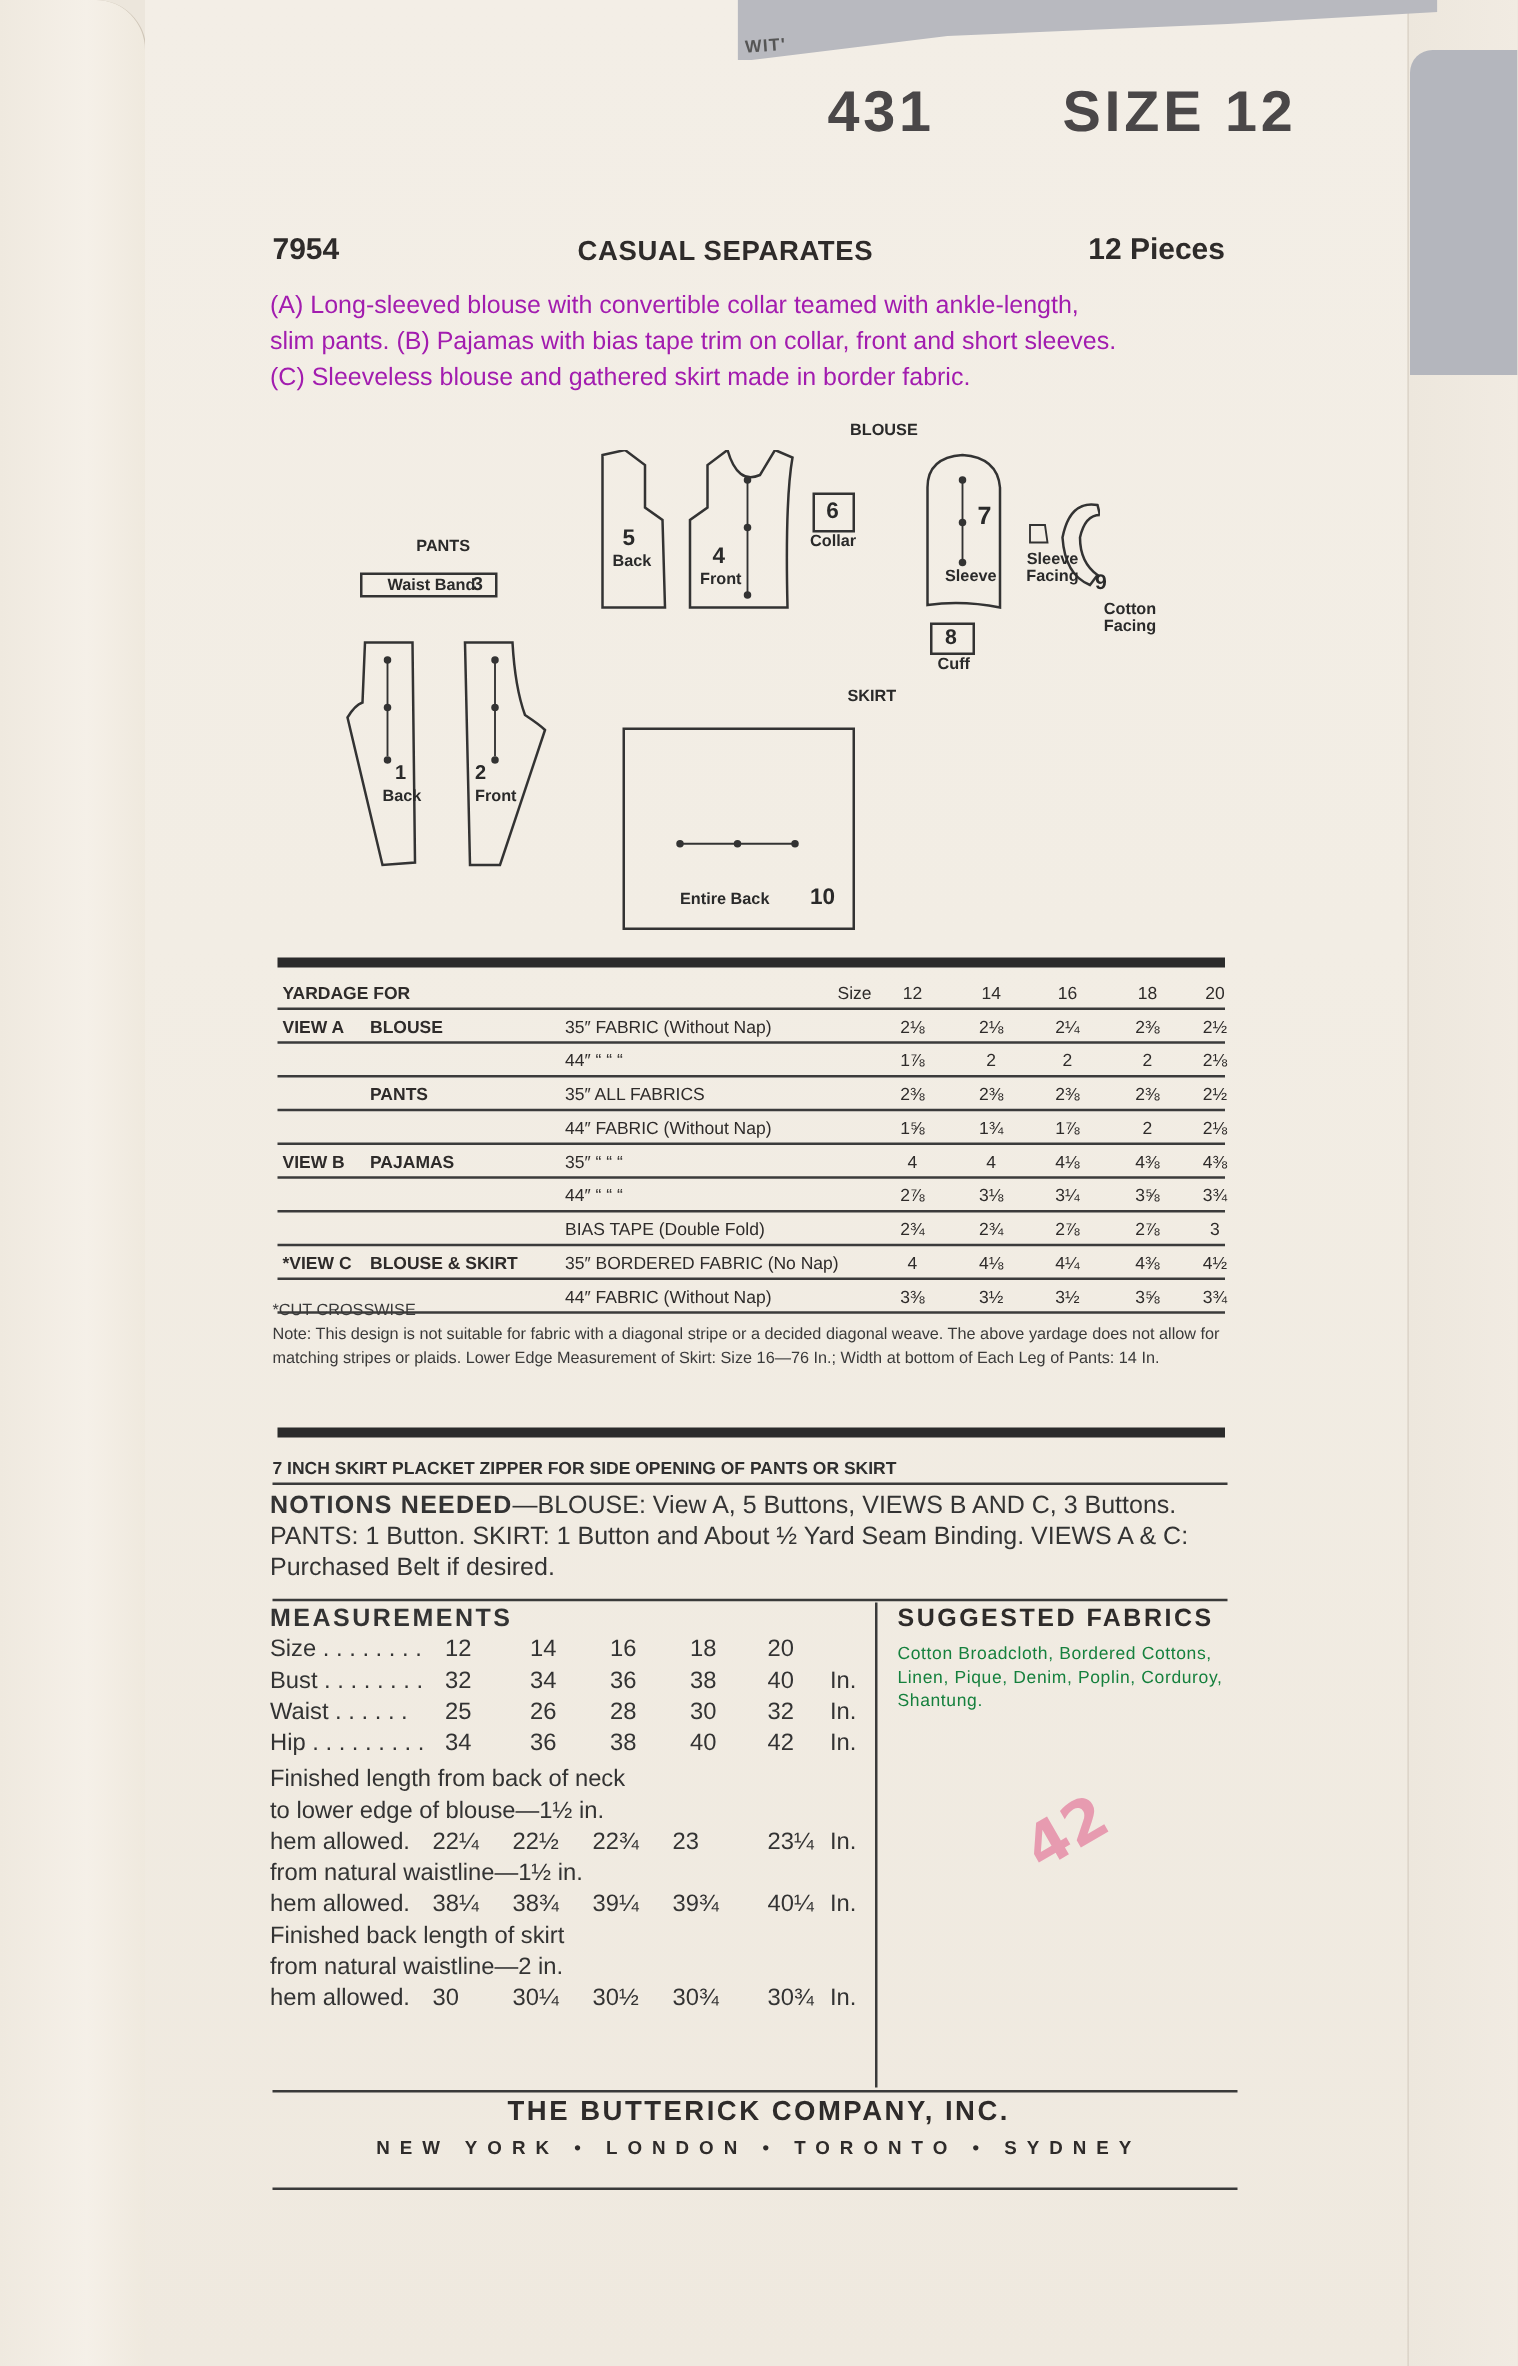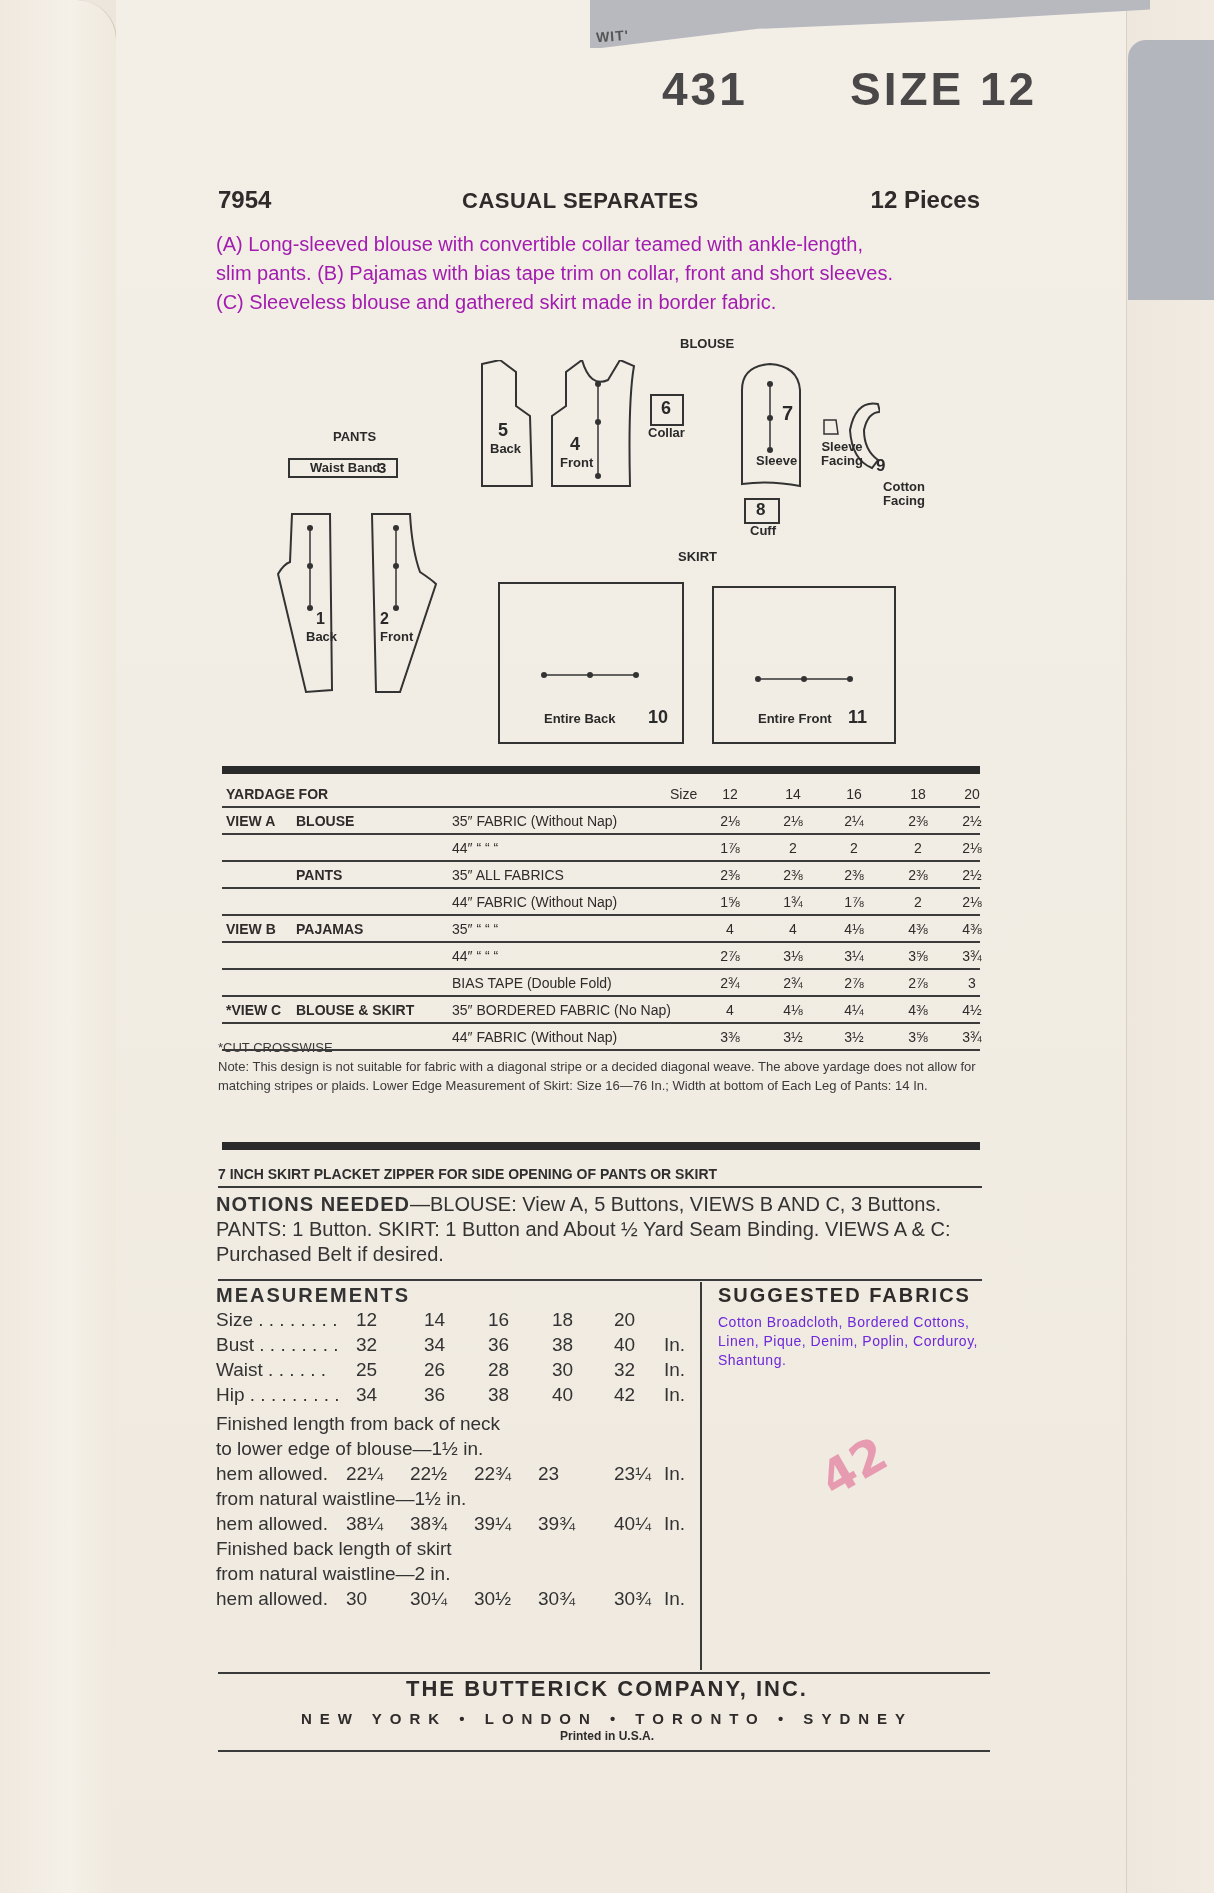--- a/index.html
+++ b/index.html
@@ -88,21 +88,21 @@
   .mrow { position:relative; height:25px; }
   .mrow span { position:absolute; top:0; }
   .mlabel { left:0; }
   .mv0 { left:140px; } .mv1 { left:208px; } .mv2 { left:272px; } .mv3 { left:336px; } .mv4 { left:398px; } .munit { left:448px; }
   .mtext { height:25px; }
 
   .vert-divider { position:absolute; left:700px; top:1282px; width:2px; height:388px; background:#3a3a3a; }
 
   .fabrics { position:absolute; left:718px; top:1284px; width:262px; }
   .f-title { font-size:20px; font-weight:bold; letter-spacing:2px; }
-  .f-body { font-size:14px; line-height:19px; margin-top:6px; color:#6d28d9; letter-spacing:.5px; }
+  .f-body { font-size:14px; line-height:19px; margin-top:6px; color:#15803d; letter-spacing:.5px; }
   .pencil-mark { position:absolute; left:820px; top:1438px; font-size:48px; color:#e79bb0; font-weight:bold; transform:rotate(-30deg); font-family:"DejaVu Sans", sans-serif; }
 
   .company { position:absolute; left:222px; top:1676px; width:770px; text-align:center; }
   .co-name { font-size:22px; font-weight:bold; letter-spacing:2px; }
   .co-cities { font-size:15px; font-weight:bold; letter-spacing:8px; margin-top:8px; white-space:nowrap; }
   .co-printed { font-size:12px; font-weight:bold; margin-top:2px; }
 </style>
 </head>
 <body>
 
@@ -199,30 +199,20 @@
   <div class="piece" style="left:228px;top:252px;width:182px;height:158px;">
     <svg style="position:absolute;left:40px;top:86px;" width="100" height="10">
       <line x1="4" y1="5" x2="96" y2="5" stroke="#333" stroke-width="1.5"></line>
       <circle cx="4" cy="5" r="3" fill="#333"></circle>
         <circle cx="50" cy="5" r="3" fill="#333"></circle>
         <circle cx="96" cy="5" r="3" fill="#333"></circle>
     </svg>
     <span class="dlabel" style="left:44px;top:128px;">Entire Back</span>
     <span class="num" style="left:148px;top:123px;font-size:18px;">10</span>
   </div>
-  <div class="piece" style="left:442px;top:256px;width:180px;height:154px;">
-    <svg style="position:absolute;left:40px;top:86px;" width="100" height="10">
-      <line x1="4" y1="5" x2="96" y2="5" stroke="#333" stroke-width="1.5"></line>
-      <circle cx="4" cy="5" r="3" fill="#333"></circle>
-        <circle cx="50" cy="5" r="3" fill="#333"></circle>
-        <circle cx="96" cy="5" r="3" fill="#333"></circle>
-    </svg>
-    <span class="dlabel" style="left:44px;top:124px;">Entire Front</span>
-    <span class="num" style="left:134px;top:119px;font-size:18px;">11</span>
-  </div>
 </div>
 
 <div class="rule-thick" style="top:766px;"></div>
 <div class="yardage">
   <div class="yrow header">
     <span class="c-view" style="top:2px;">YARDAGE FOR</span>
     <span class="c-size-label" style="top:2px;">Size</span>
     <span class="v v0" style="top:2px;">12</span>
     <span class="v v1" style="top:2px;">14</span>
     <span class="v v2" style="top:2px;">16</span>
@@ -404,15 +394,14 @@
 <div class="fabrics">
   <div class="f-title">SUGGESTED FABRICS</div>
   <div class="f-body">Cotton Broadcloth, Bordered Cottons, Linen, Pique, Denim, Poplin, Corduroy, Shantung.</div>
 </div>
 <div class="pencil-mark">42</div>
 
 <div class="rule-thin" style="left:218px;top:1672px;width:772px;"></div>
 <div class="company">
   <div class="co-name">THE BUTTERICK COMPANY, INC.</div>
   <div class="co-cities">NEW YORK • LONDON • TORONTO • SYDNEY</div>
-  <div class="co-printed">Printed in U.S.A.</div>
 </div>
 <div class="rule-thin" style="left:218px;top:1750px;width:772px;"></div>
 
 </body></html>

